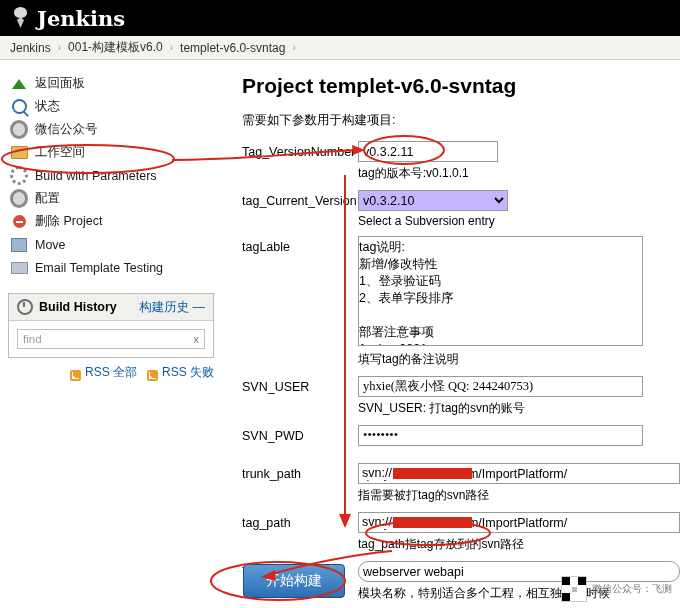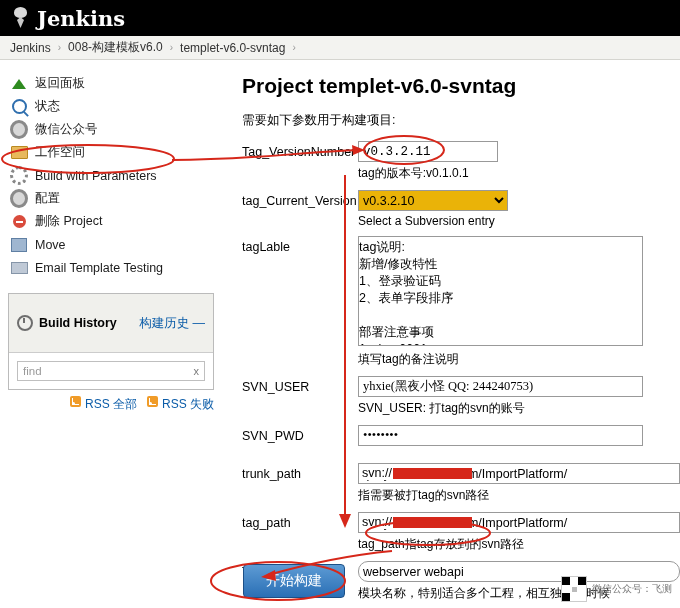--- a/index.html
+++ b/index.html
@@ -131,21 +131,21 @@
     margin: 14px 8px 0 8px;
     border: 1px solid #bbb;
     background: #fff;
   }
   .bh-head {
     background: #f0f0ec;
     border-bottom: 1px solid #ccc;
     height: 26px;
     display: flex;
     align-items: center;
-    padding: 16px 8px;
+    padding: 0 8px;
     justify-content: space-between;
   }
   .bh-head-left {
     display: flex;
     align-items: center;
     font-weight: bold;
     font-size: 12.5px;
   }
   .bh-clock {
     width: 12px; height: 12px;
@@ -181,21 +181,21 @@
   .find-box .x { color: #7a7a7a; font-size: 11px; }
 
   .rss-row {
     display: flex;
     justify-content: flex-end;
     align-items: center;
     gap: 10px;
     padding: 6px 8px 8px 0;
     font-size: 12px;
   }
-  .rss-item { display: flex; align-items: flex-start; }
+  .rss-item { display: flex; align-items: flex-end; }
   .rss-icon {
     width: 11px; height: 11px;
     background: #f09b28;
     border-radius: 2px;
     margin-right: 4px;
     position: relative;
   }
   .rss-icon:before {
     content:""; position:absolute; left:2px; bottom:2px;
     width:3px;height:3px;border-radius:50%;background:#fff;
@@ -248,29 +248,29 @@
     box-sizing: border-box;
     width: 100%;
     height: 21px;
     border: 1px solid #999;
     background: #fff;
     font-size: 12.5px;
     padding: 2px 4px;
     font-family: "Liberation Sans", sans-serif;
     color: #000;
   }
-  input.txt.narrow { width: 140px; font-family: Liberation Mono, monospace; }
+  input.txt.narrow { width: 140px; }
   input.txt.mid { width: 285px; font-family: Liberation Serif, serif; }
 
   select.sel {
     box-sizing: border-box;
     width: 150px;
     height: 21px;
     border: 1px solid #999;
-    background: #eab308;
+    background: #c4b5fd;
     font-size: 12.5px;
     font-family: "Liberation Sans", sans-serif;
   }
 
   textarea.ta {
     box-sizing: border-box;
     width: 285px;
     height: 110px;
     border: 1px solid #999;
     font-size: 12.5px;
@@ -338,21 +338,21 @@
   <div class="logo-icon">
     <div class="head"></div>
     <div class="tie"></div>
   </div>
   <div class="logo-text">Jenkins</div>
 </div>
 
 <div class="breadcrumb">
   <a class="crumb" href="#">Jenkins</a>
   <span class="crumb-sep">›</span>
-  <a class="crumb" href="#">008-构建模板v6.0</a>
+  <a class="crumb" href="#">001-构建模板v6.0</a>
   <span class="crumb-sep">›</span>
   <a class="crumb" href="#">templet-v6.0-svntag</a>
   <span class="crumb-sep">›</span>
 </div>
 
 <div class="page">
 
   <div class="sidebar">
 
     <div class="menu-item">

